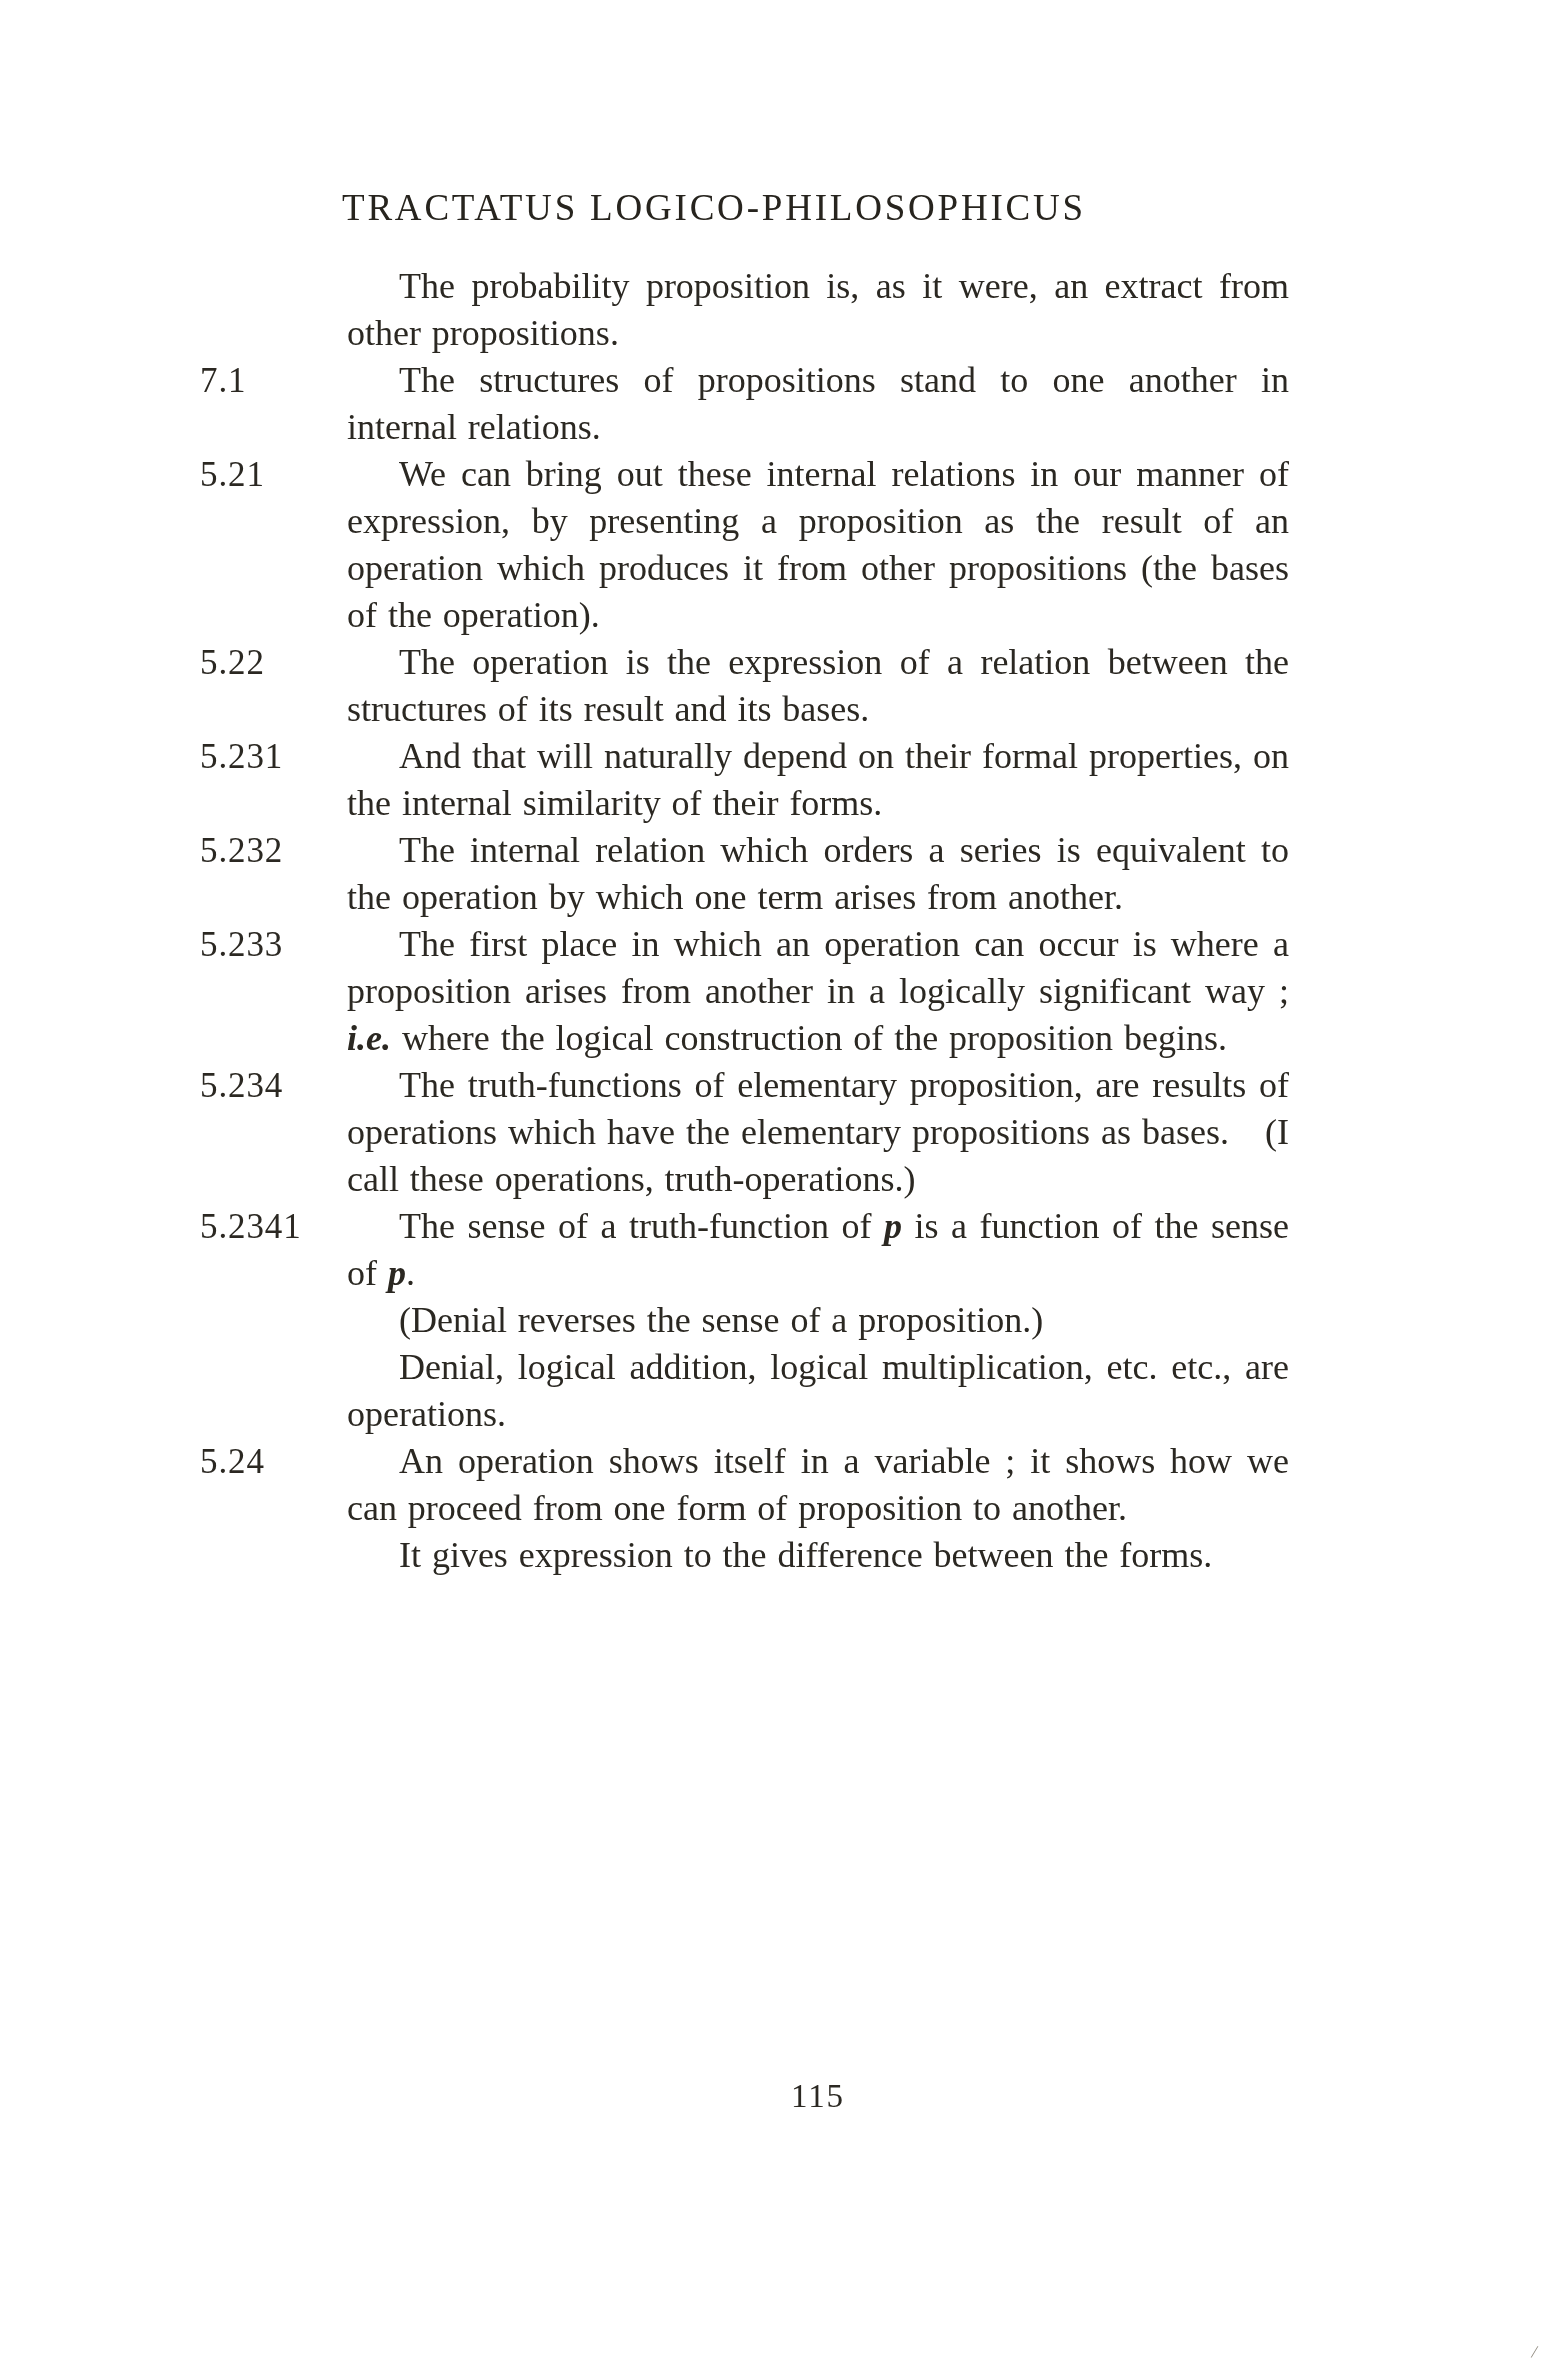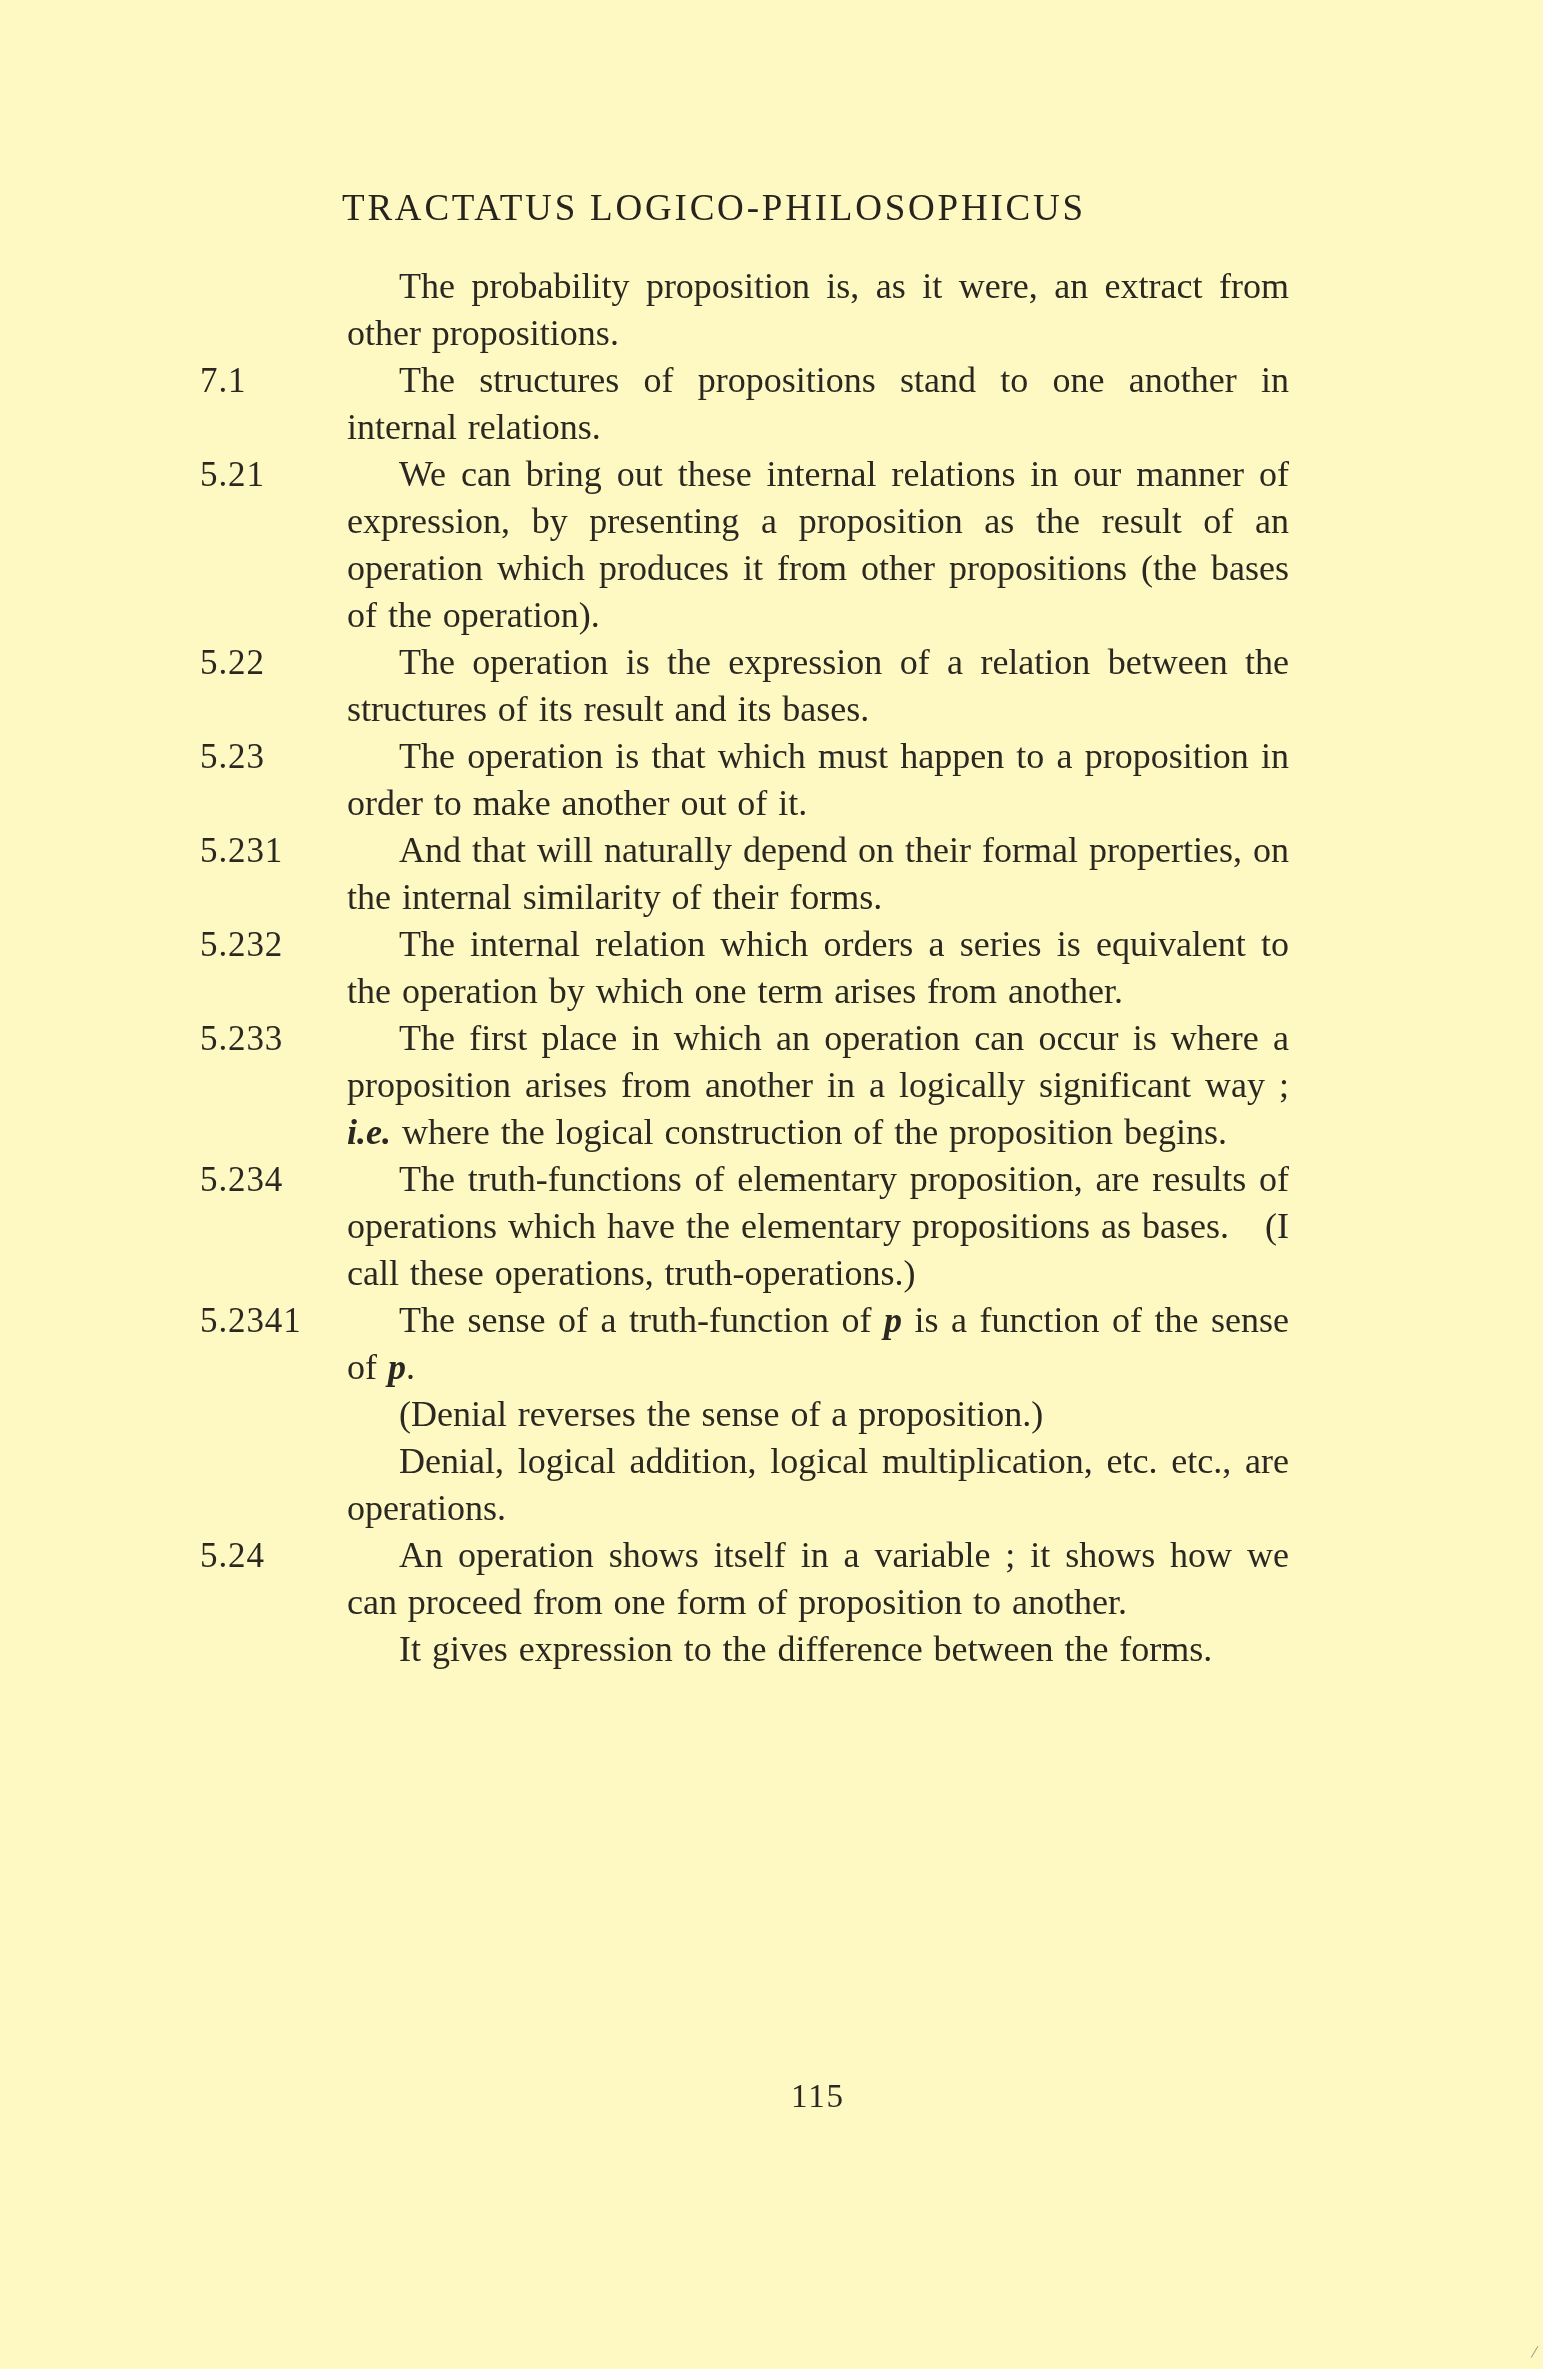--- a/index.html
+++ b/index.html
@@ -5,21 +5,21 @@
   html, body {
     margin: 0;
     padding: 0;
     background: #e9e6dd;
   }
   .page {
     position: relative;
     width: 1543px;
     height: 2370px;
     margin: 0 auto;
-    background: #fef9c3;
+    background: #ffffff;
     color: #2b2822;
     font-family: "Liberation Serif", "DejaVu Serif", serif;
     overflow: hidden;
   }
   .page-title {
     position: absolute;
     top: 186px;
     left: 111px;
     width: 1206px;
     text-align: center;
@@ -95,24 +95,20 @@
       </div>
       <div class="para">
         <span class="num">5.21</span>
         <div class="body"><span>We can bring out these internal relations in our manner of expression, by presenting a proposition as the result of an operation which produces it from other propositions (the bases of the operation).</span></div>
       </div>
       <div class="para">
         <span class="num">5.22</span>
         <div class="body"><span>The operation is the expression of a relation between the structures of its result and its bases.</span></div>
       </div>
       <div class="para">
-        <span class="num">5.23</span>
-        <div class="body"><span>The operation is that which must happen to a proposition in order to make another out of it.</span></div>
-      </div>
-      <div class="para">
         <span class="num">5.231</span>
         <div class="body"><span>And that will naturally depend on their formal properties, on the internal similarity of their forms.</span></div>
       </div>
       <div class="para">
         <span class="num">5.232</span>
         <div class="body"><span>The internal relation which orders a series is equivalent to the operation by which one term arises from another.</span></div>
       </div>
       <div class="para">
         <span class="num">5.233</span>
         <div class="body"><span>The first place in which an operation can occur is where a proposition arises from another in a logically significant way ; </span><span class="it">i.e.</span><span> where the logical construction of the proposition begins.</span></div>

